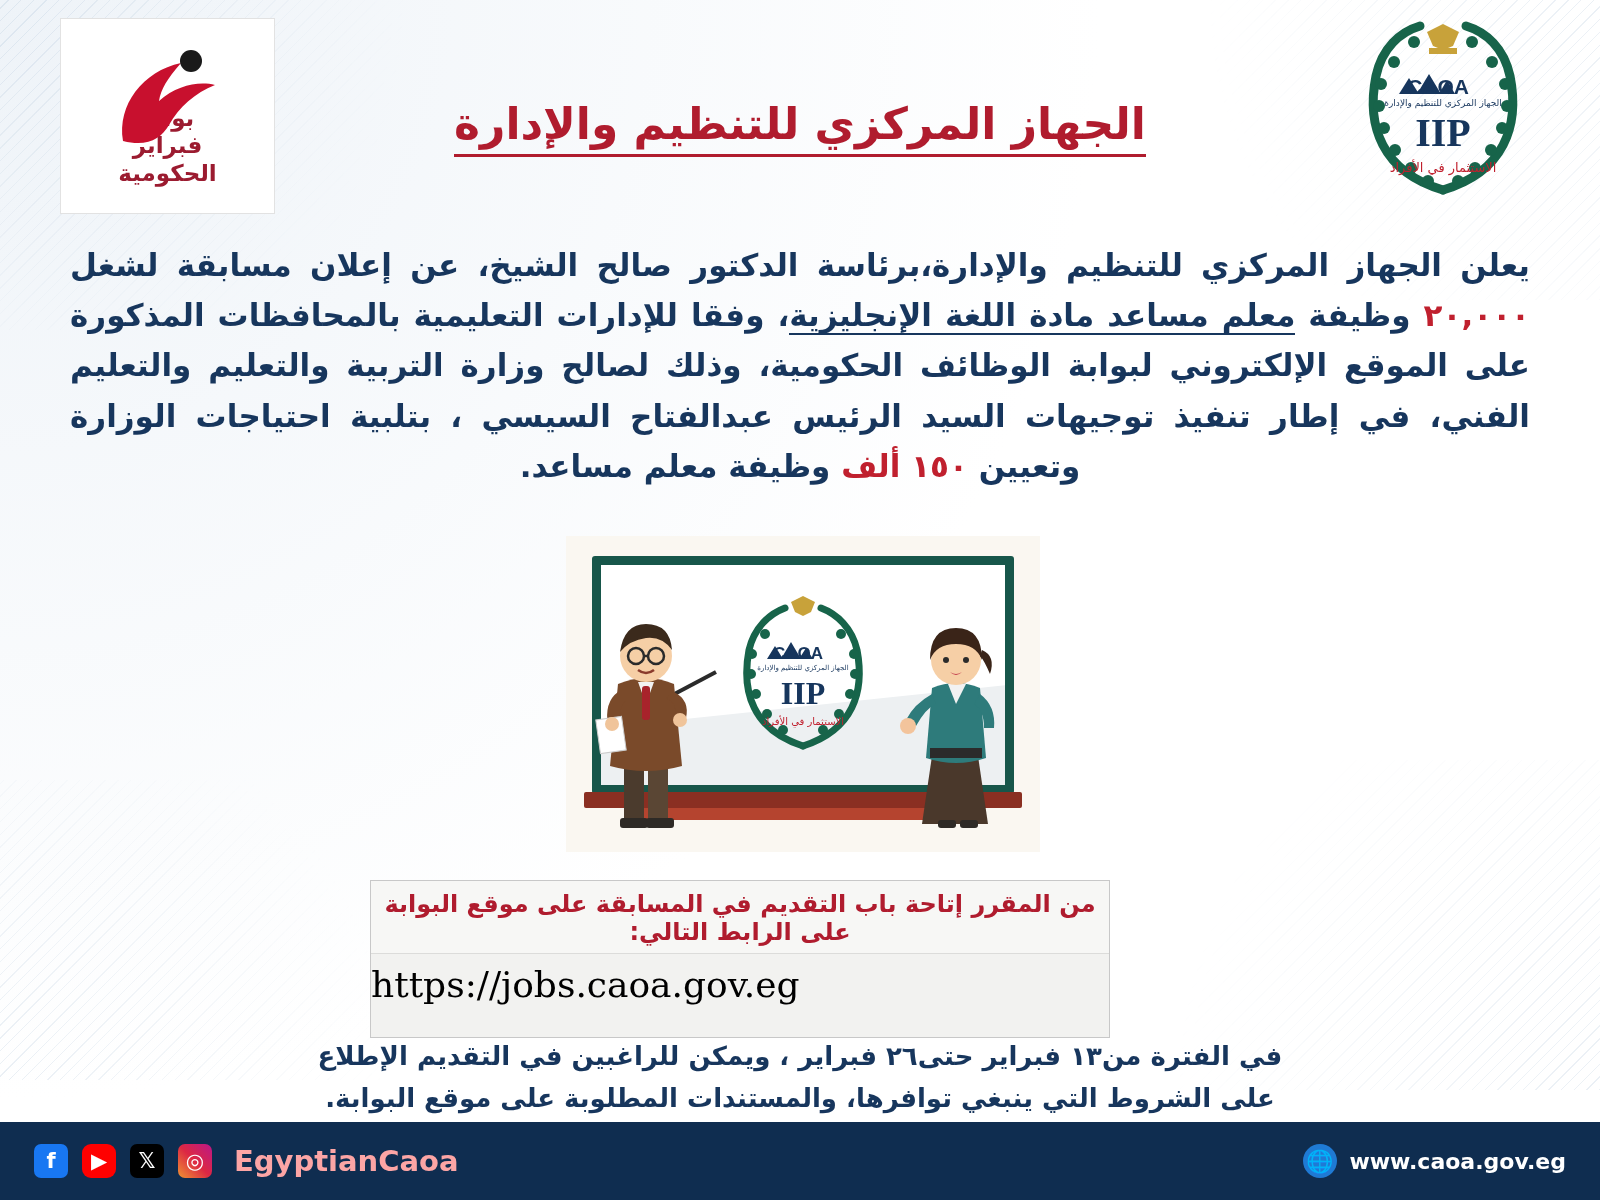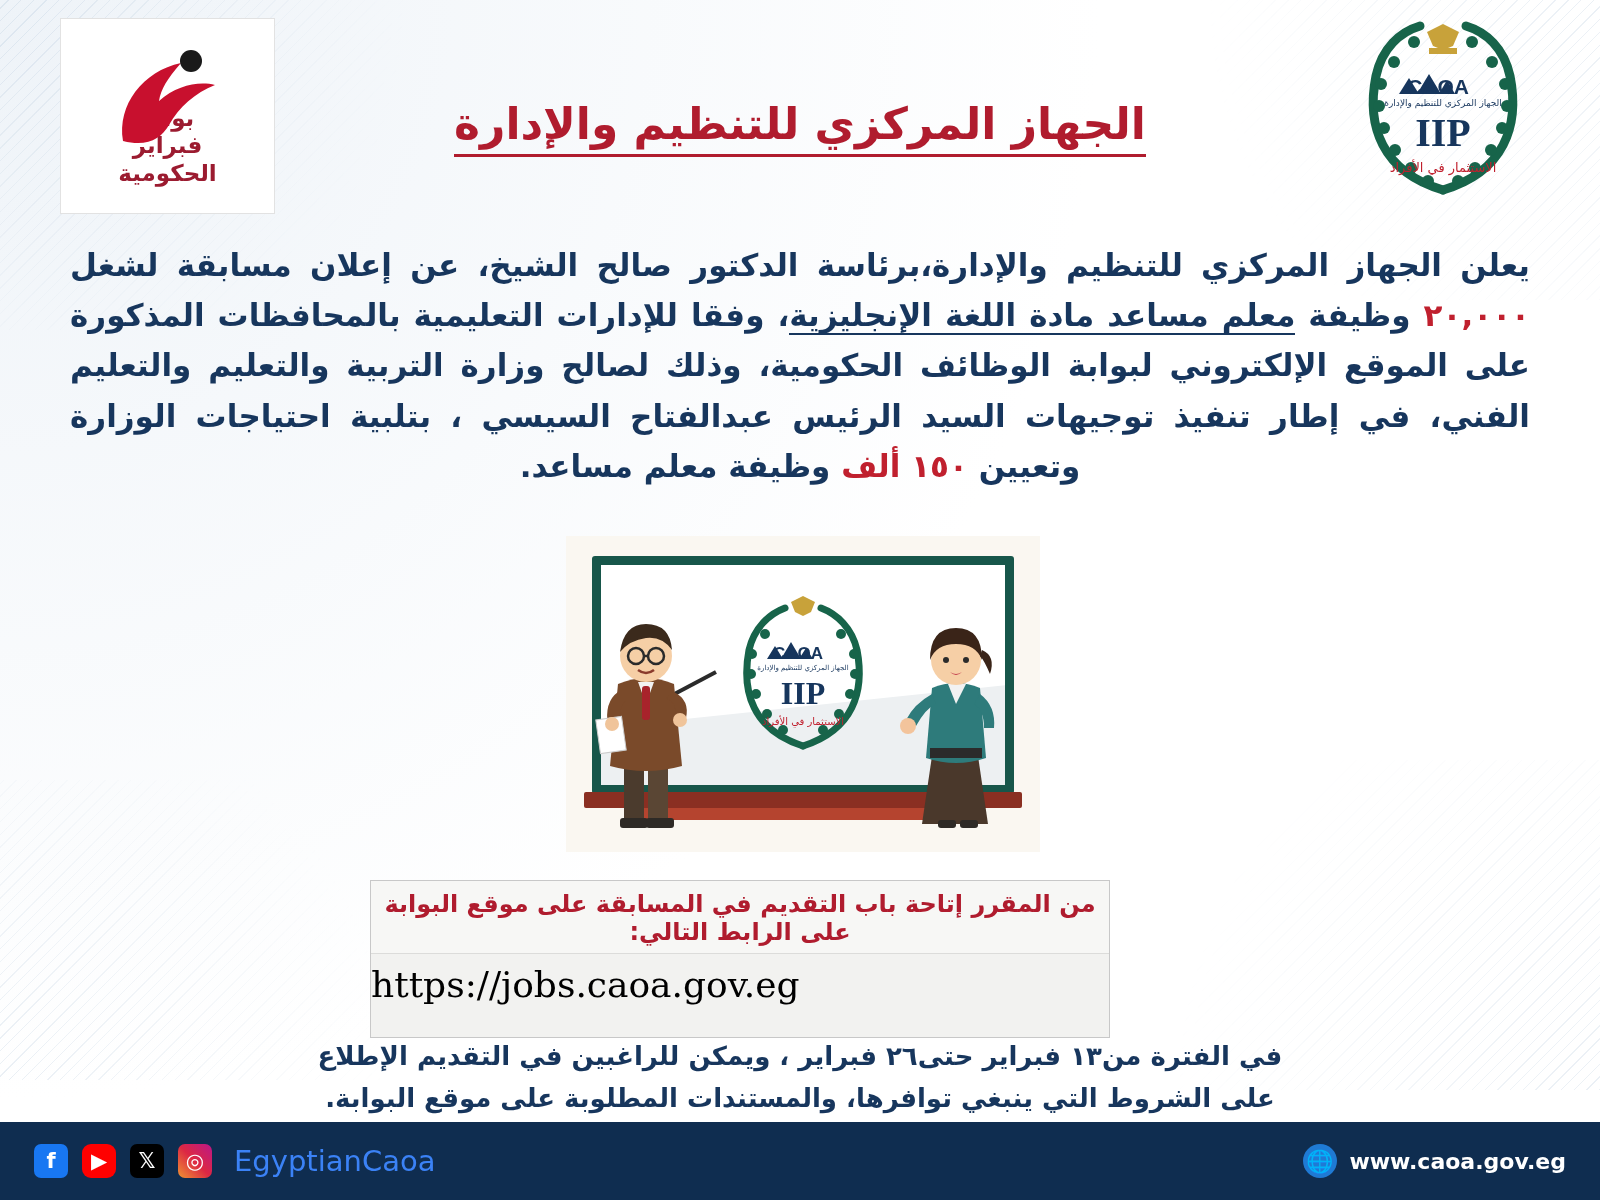--- a/index.html
+++ b/index.html
@@ -120,21 +120,21 @@
     position:absolute;left:0;bottom:0;width:1600px;height:78px;
     background:#0f2d50;display:flex;align-items:center;justify-content:space-between;
     padding:0 34px;box-sizing:border-box;direction:ltr;
   }
   .social{display:flex;align-items:center;gap:14px;}
   .social .ic{width:34px;height:34px;border-radius:7px;display:flex;align-items:center;justify-content:center;color:#fff;font-weight:bold;font-size:21px;}
   .ic.fb{background:#1877f2;}
   .ic.yt{background:#ff0000;border-radius:9px;}
   .ic.x{background:#000;}
   .ic.ig{background:linear-gradient(45deg,#f09433,#dc2743,#bc1888);}
-  .social .handle{color:#3b82f6;font-size:29px;font-weight:normal;margin-left:8px;}
+  .social .handle{color:#fca5a5;font-size:29px;font-weight:bold;margin-left:8px;}
   .web{display:flex;align-items:center;gap:12px;}
   .web .globe{width:34px;height:34px;border-radius:50%;background:#1f7ad4;color:#fff;display:flex;align-items:center;justify-content:center;font-size:22px;}
   .web .addr{color:#ffffff;font-size:22px;font-weight:bold;}
 </style>
 </head>
 <body>
 
 <div class="page">
 
   <div class="tex tl"></div>

